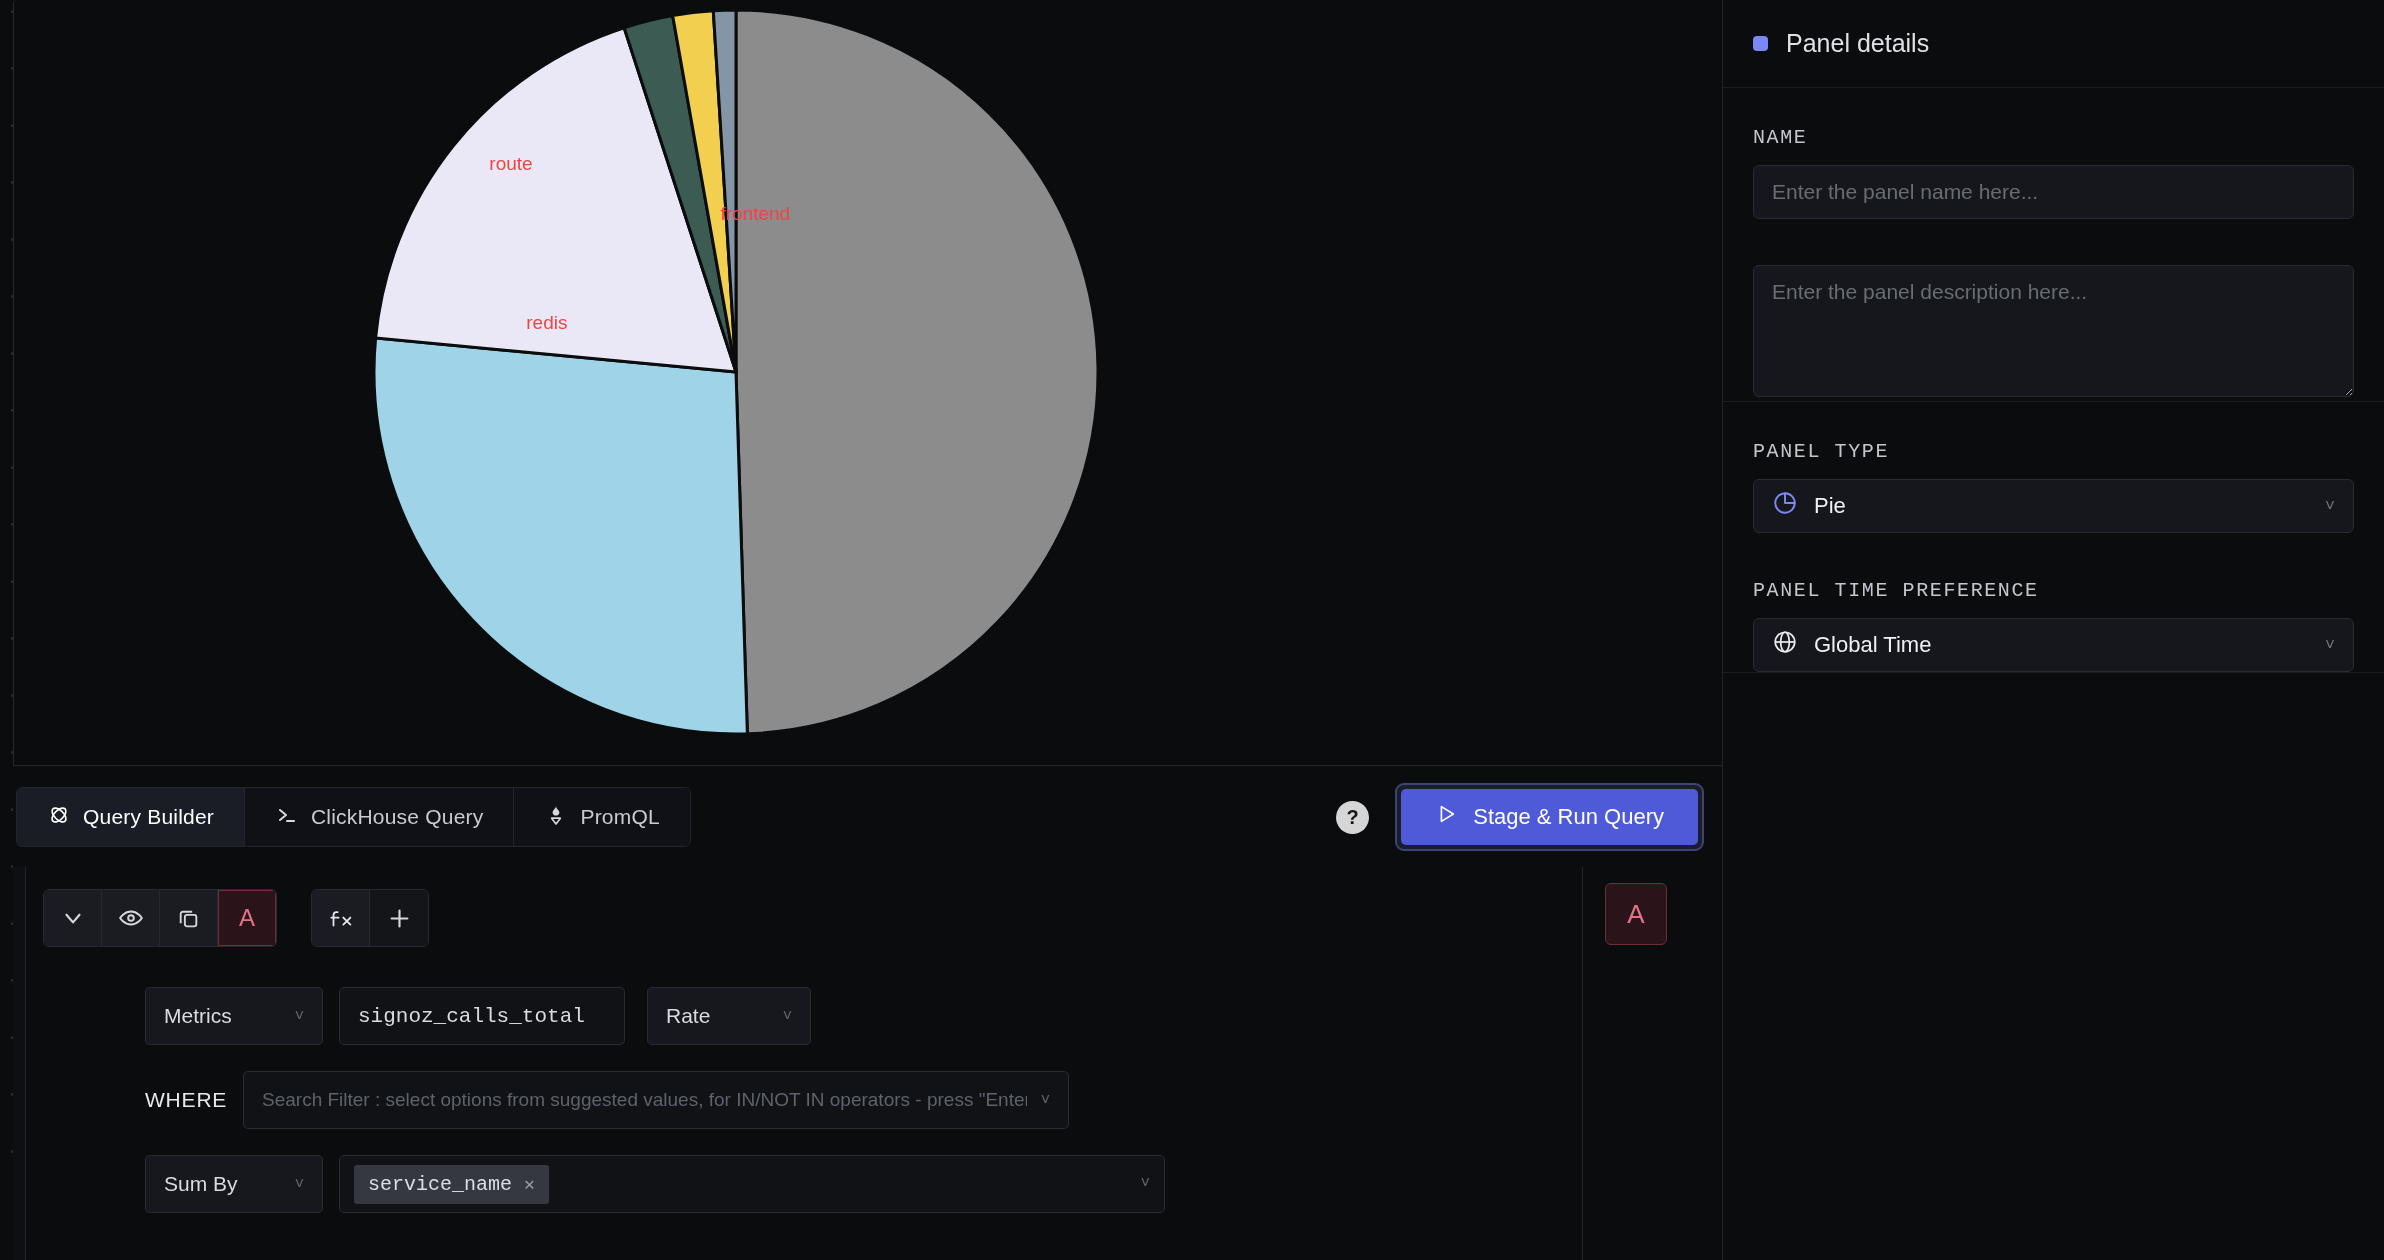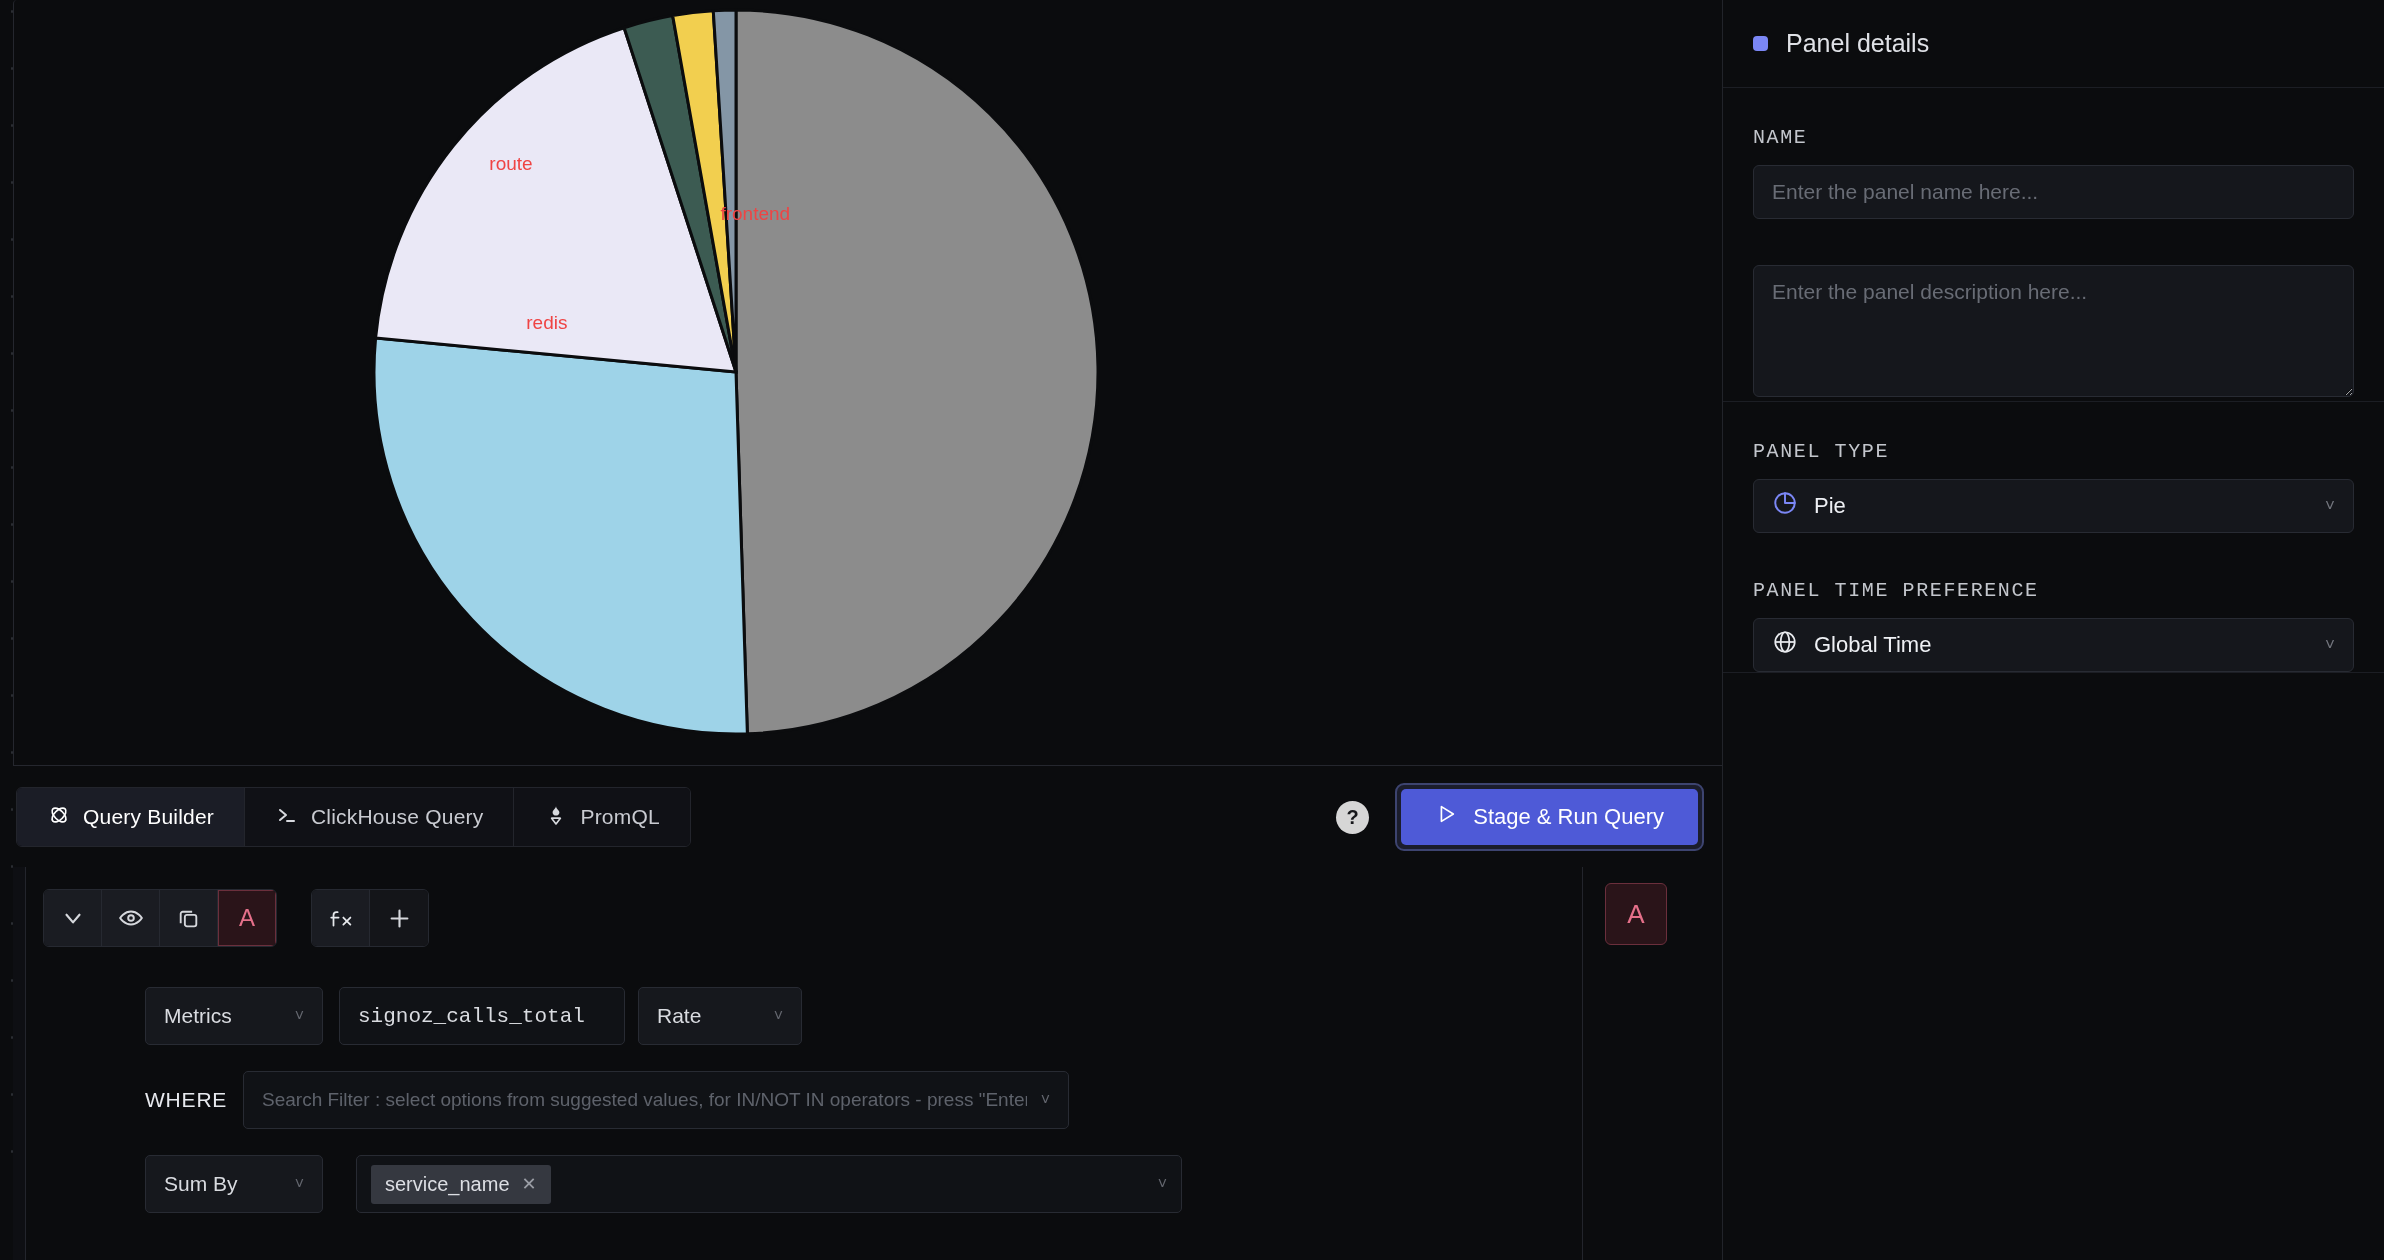--- a/index.html
+++ b/index.html
@@ -120,41 +120,42 @@
   }
   .caret { color: #64676f; font-size: 16px; margin-left: 14px; }
 
   .sel-metrics { width: 178px; margin-left: 84px; }
   .metric-input {
     width: 286px; height: 58px; margin-left: 16px;
     background: #101216; border: 1px solid #282b33; border-radius: 5px;
     color: #d9dbe0; font-size: 21px; padding: 0 18px;
     font-family: Liberation Mono, monospace; outline: none;
   }
-  .sel-rate { width: 164px; margin-left: 13px; }
+  .sel-rate { width: 164px; margin-left: 22px; }
 
   .where-label {
     width: 182px; padding-left: 84px; color: #e7e9ee;
     font-size: 21px; letter-spacing: .8px;
   }
   .where-input {
     flex: 1; max-width: 826px; height: 58px;
     background: #101216; border: 1px solid #282b33; border-radius: 5px;
     display: flex; align-items: center; padding: 0 18px;
     color: #5e626b; font-size: 19px; overflow: hidden; white-space: nowrap;
     cursor: text;
   }
   .where-input .ph { overflow: hidden; text-overflow: clip; flex: 1; }
 
   .sel-sumby { width: 178px; margin-left: 84px; }
   .tagfield {
-    flex: 1; max-width: 826px; height: 58px; margin-left: 33px;
+    flex: 1; max-width: 826px; height: 58px; margin-left: 16px;
     background: #101216; border: 1px solid #282b33; border-radius: 5px;
     display: flex; align-items: center; padding: 0 14px; gap: 10px;
     cursor: text;
+    font-family: Liberation Mono, monospace;
   }
   .tag {
     display: flex; align-items: center; gap: 12px;
     background: #353840; color: #dcdee3;
     font-size: 20px; padding: 8px 14px; border-radius: 3px;
   }
   .tag-x { color: #9a9da5; font-size: 18px; cursor: pointer; }
 
   .qb-letter-col {
     position: absolute; right: 0; top: 0; width: 140px; bottom: 0;

